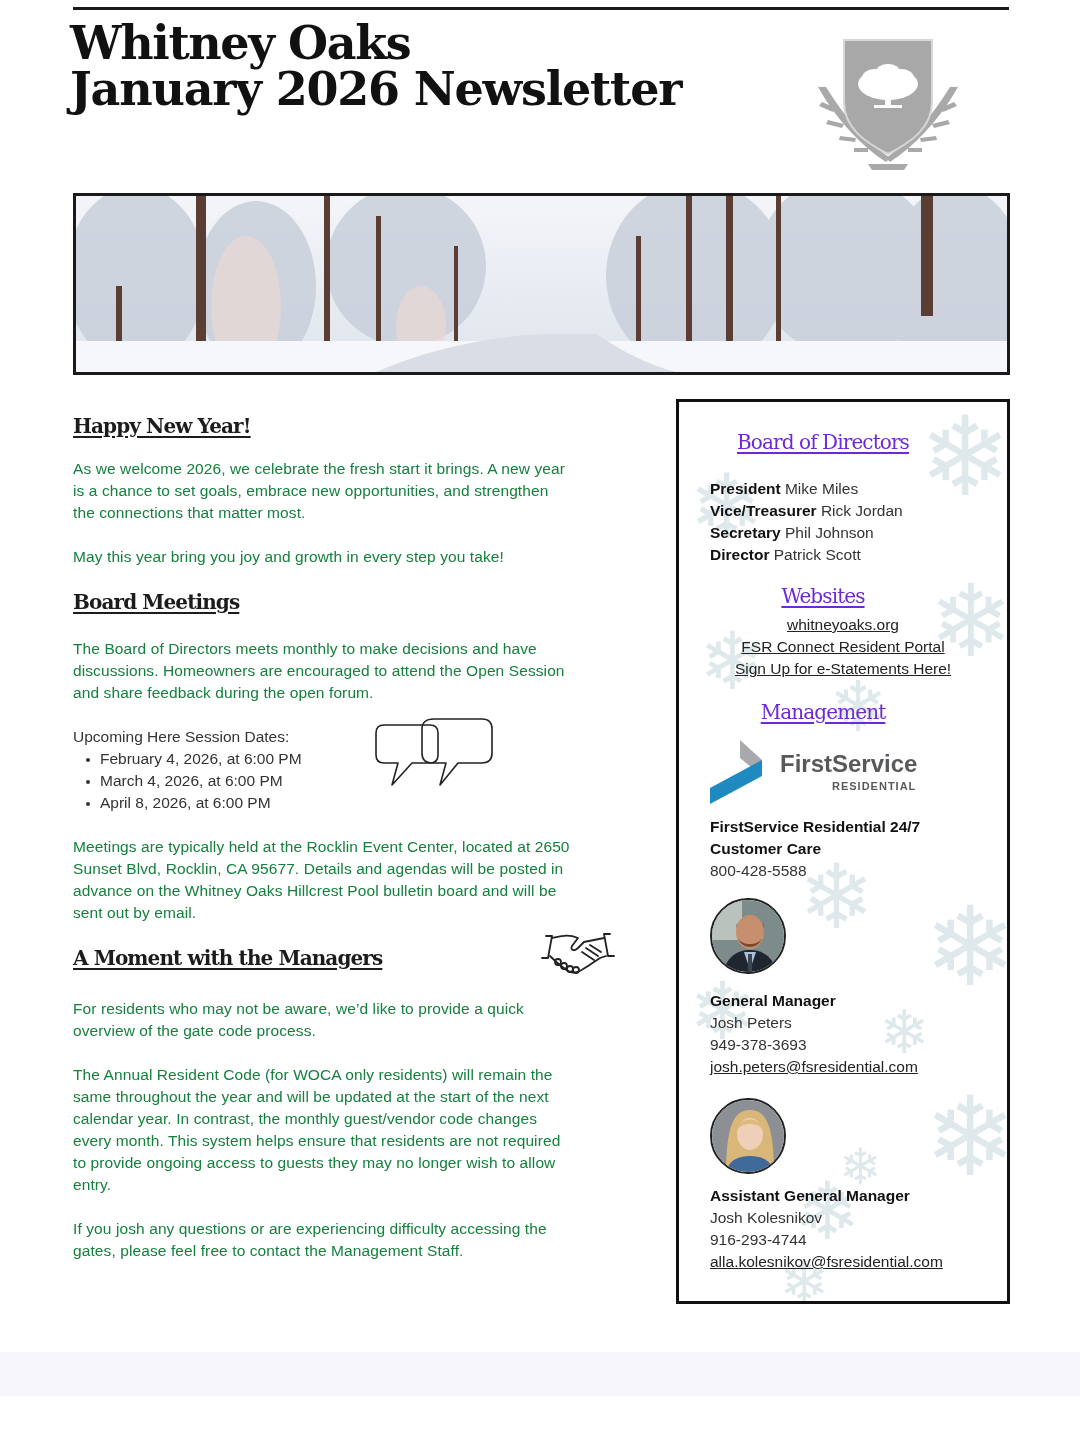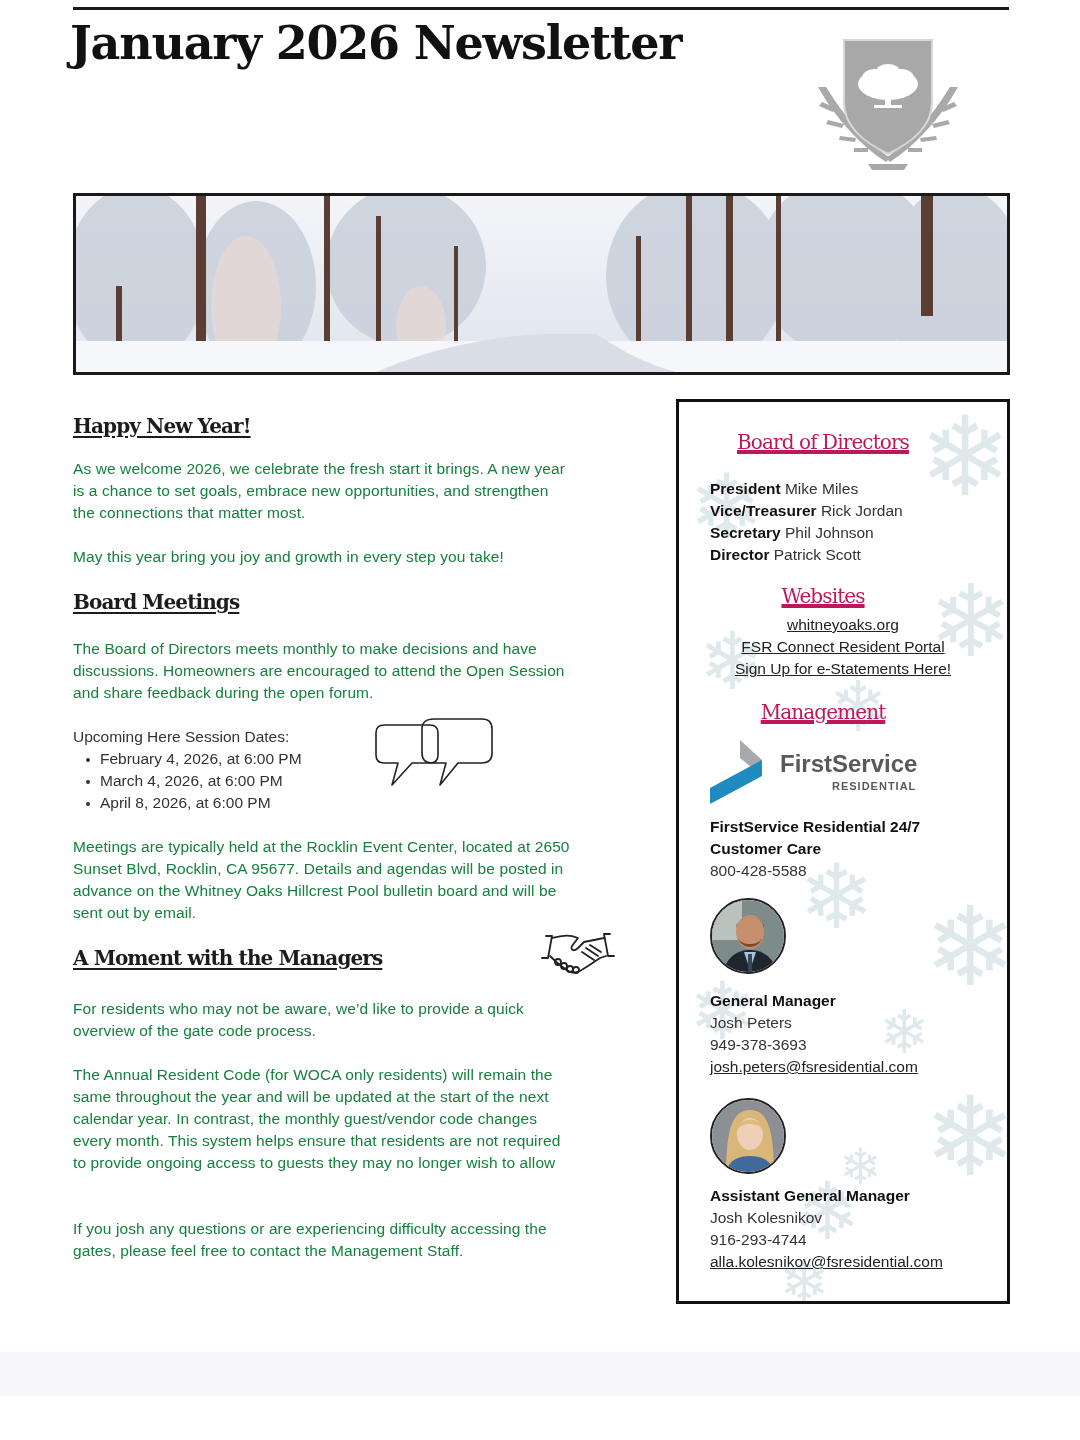--- a/index.html
+++ b/index.html
@@ -27,39 +27,40 @@
   .bullets li { position: relative; padding-left: 27px; white-space: nowrap; }
   .bullets li::before { content: ""; position: absolute; left: 13px; top: 10px; width: 4px; height: 4px; border-radius: 50%; background: #333; }
 
   .speech-icon { position: absolute; left: 370px; top: 715px; width: 130px; height: 80px; }
   .handshake-icon { position: absolute; left: 538px; top: 928px; width: 80px; height: 50px; }
 
   .sidebar { position: absolute; left: 676px; top: 399px; width: 334px; height: 905px; border: 3px solid #111;
              background: #ffffff; overflow: hidden; }
   .snow { position: absolute; color: #dfe9ec; font-family: "DejaVu Sans", sans-serif; line-height: 1; }
   .sb-h { position: absolute; left: 0; width: 288px; text-align: center; font-family: "DejaVu Serif", serif; font-size: 20px;
-          color: #be185d; letter-spacing: -0.9px; text-decoration: underline; }
+          color: #6d28d9; letter-spacing: -0.9px; }
   .sb-h span { text-decoration: underline; text-underline-offset: 3px; text-decoration-thickness: 1.5px; }
   .sb-text { position: absolute; left: 31px; font-size: 15.5px; line-height: 22px; color: #333; white-space: nowrap; }
   .sb-text b { color: #111; }
   .sb-links { position: absolute; left: 0; width: 328px; text-align: center; font-size: 15.5px; line-height: 22px; color: #222; }
   .sb-links a { display: block; color: #222; text-decoration: underline; white-space: nowrap; }
   .avatar { position: absolute; left: 31px; width: 76px; height: 76px; border-radius: 50%; border: 2px solid #222; overflow: hidden; }
   .email { color: #222; text-decoration: underline; }
 
   .fsr-logo { position: absolute; left: 31px; top: 336px; width: 210px; height: 66px; }
 
   .bottom-band { position: absolute; left: 0; top: 1352px; width: 1080px; height: 44px; background: #f7f7fb; }
 </style>
 </head>
 <body>
 
 <div class="top-rule"></div>
 
 <h1 class="title">
+  <span class="line">Whitney Oaks</span>
   <span class="line l3">January 2026 Newsletter</span>
 </h1>
 
 <div class="crest">
   <svg viewBox="0 0 160 140" width="160" height="140">
     <g fill="#a0a0a0" opacity="0.9">
       <path d="M10 55 C30 90 55 115 78 130 L82 126 C60 110 38 88 18 55 Z"></path>
       <path d="M150 55 C130 90 105 115 82 130 L78 126 C100 110 122 88 142 55 Z"></path>
       <path d="M14 70 l14 6 -3 4 -14 -6z M20 88 l16 4 -2 4 -16 -4z M32 104 l16 2 -1 4 -16 -2z M46 116 l14 0 0 4 -14 0z"></path>
       <path d="M146 70 l-14 6 3 4 14 -6z M140 88 l-16 4 2 4 16 -4z M128 104 l-16 2 1 4 16 -2z M114 116 l-14 0 0 4 14 0z"></path>
@@ -167,20 +168,21 @@
 <p class="p" style="top:998px;">
   <span class="ln">For residents who may not be aware, we’d like to provide a quick</span>
   <span class="ln">overview of the gate code process.</span>
 </p>
 <p class="p" style="top:1064px;">
   <span class="ln">The Annual Resident Code (for WOCA only residents) will remain the</span>
   <span class="ln">same throughout the year and will be updated at the start of the next</span>
   <span class="ln">calendar year. In contrast, the monthly guest/vendor code changes</span>
   <span class="ln">every month. This system helps ensure that residents are not required</span>
   <span class="ln">to provide ongoing access to guests they may no longer wish to allow</span>
+  <span class="ln">entry.</span>
 </p>
 <p class="p" style="top:1218px;">
   <span class="ln">If you josh any questions or are experiencing difficulty accessing the</span>
   <span class="ln">gates, please feel free to contact the Management Staff.</span>
 </p>
 
 <aside class="sidebar">
   <span class="snow" style="left:10px;top:60px;font-size:90px;">❄</span>
   <span class="snow" style="left:240px;top:0px;font-size:110px;">❄</span>
   <span class="snow" style="left:250px;top:170px;font-size:100px;">❄</span>

